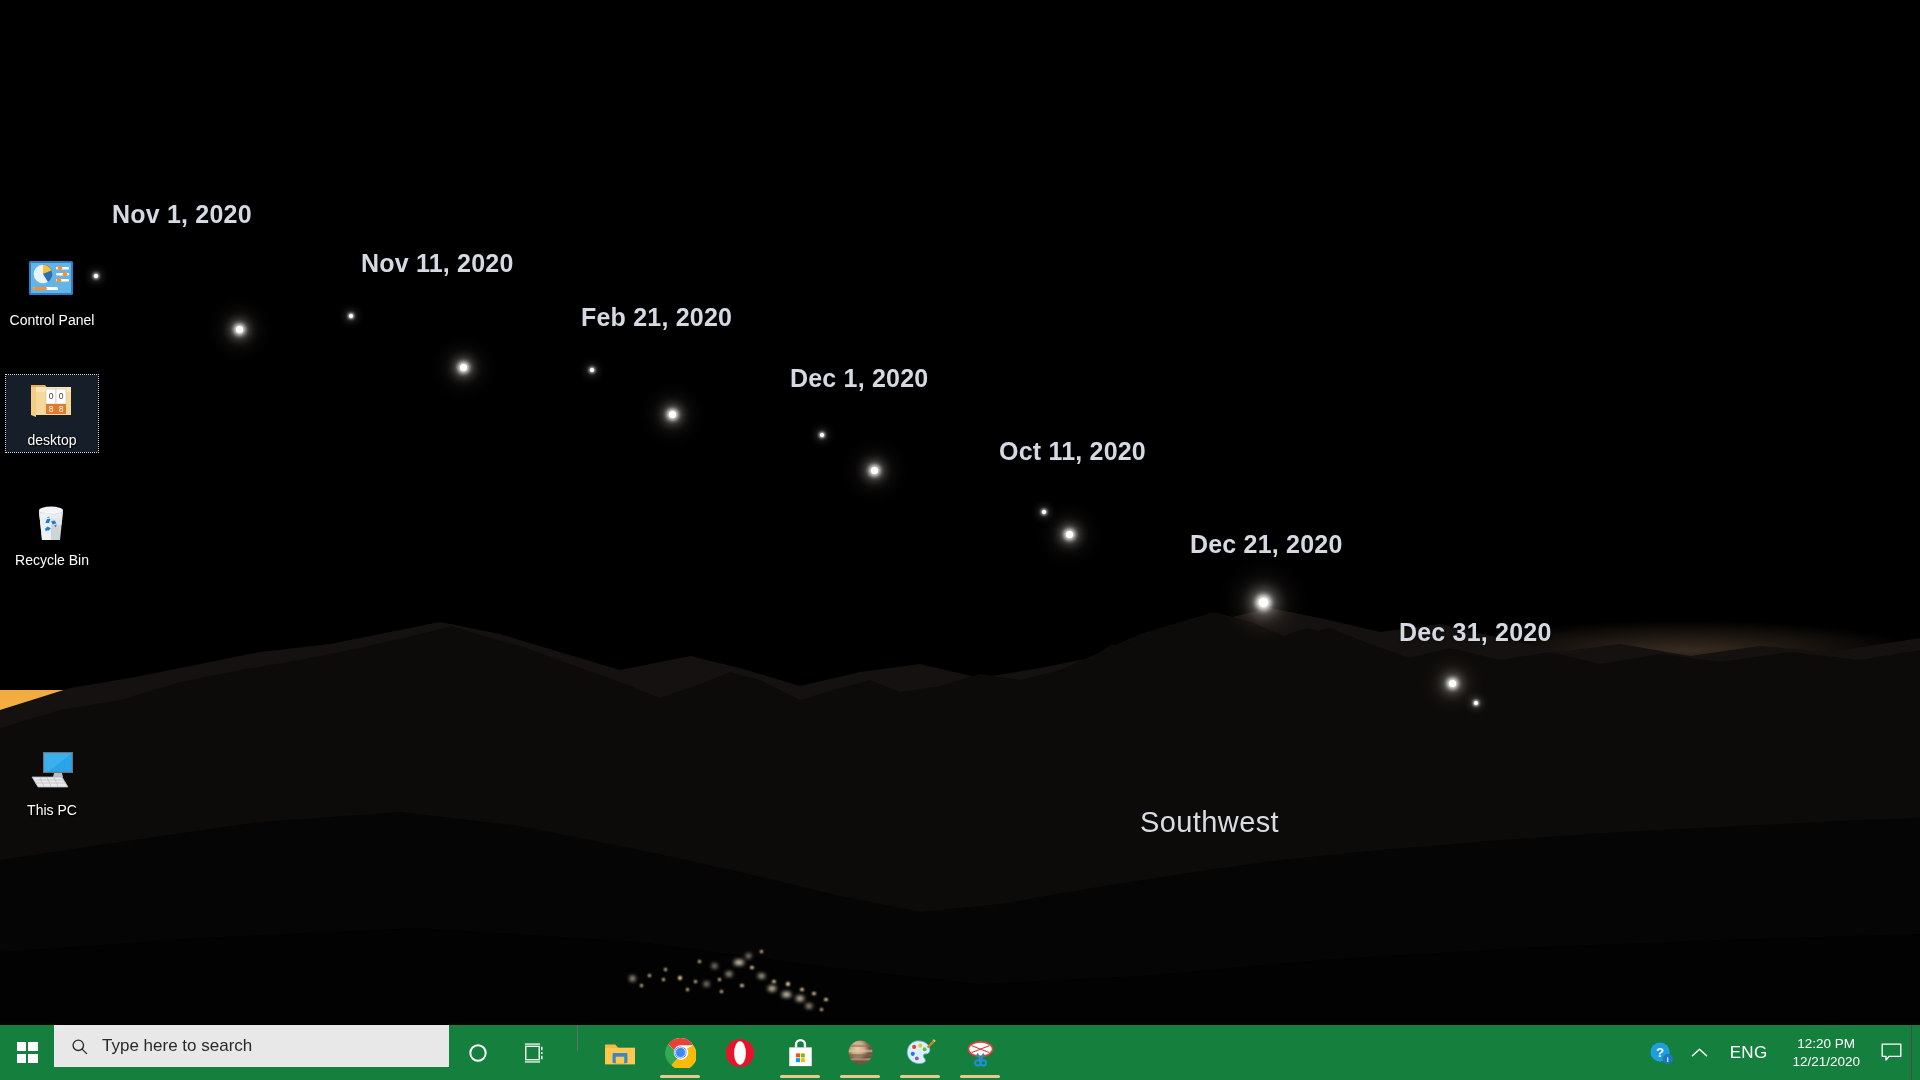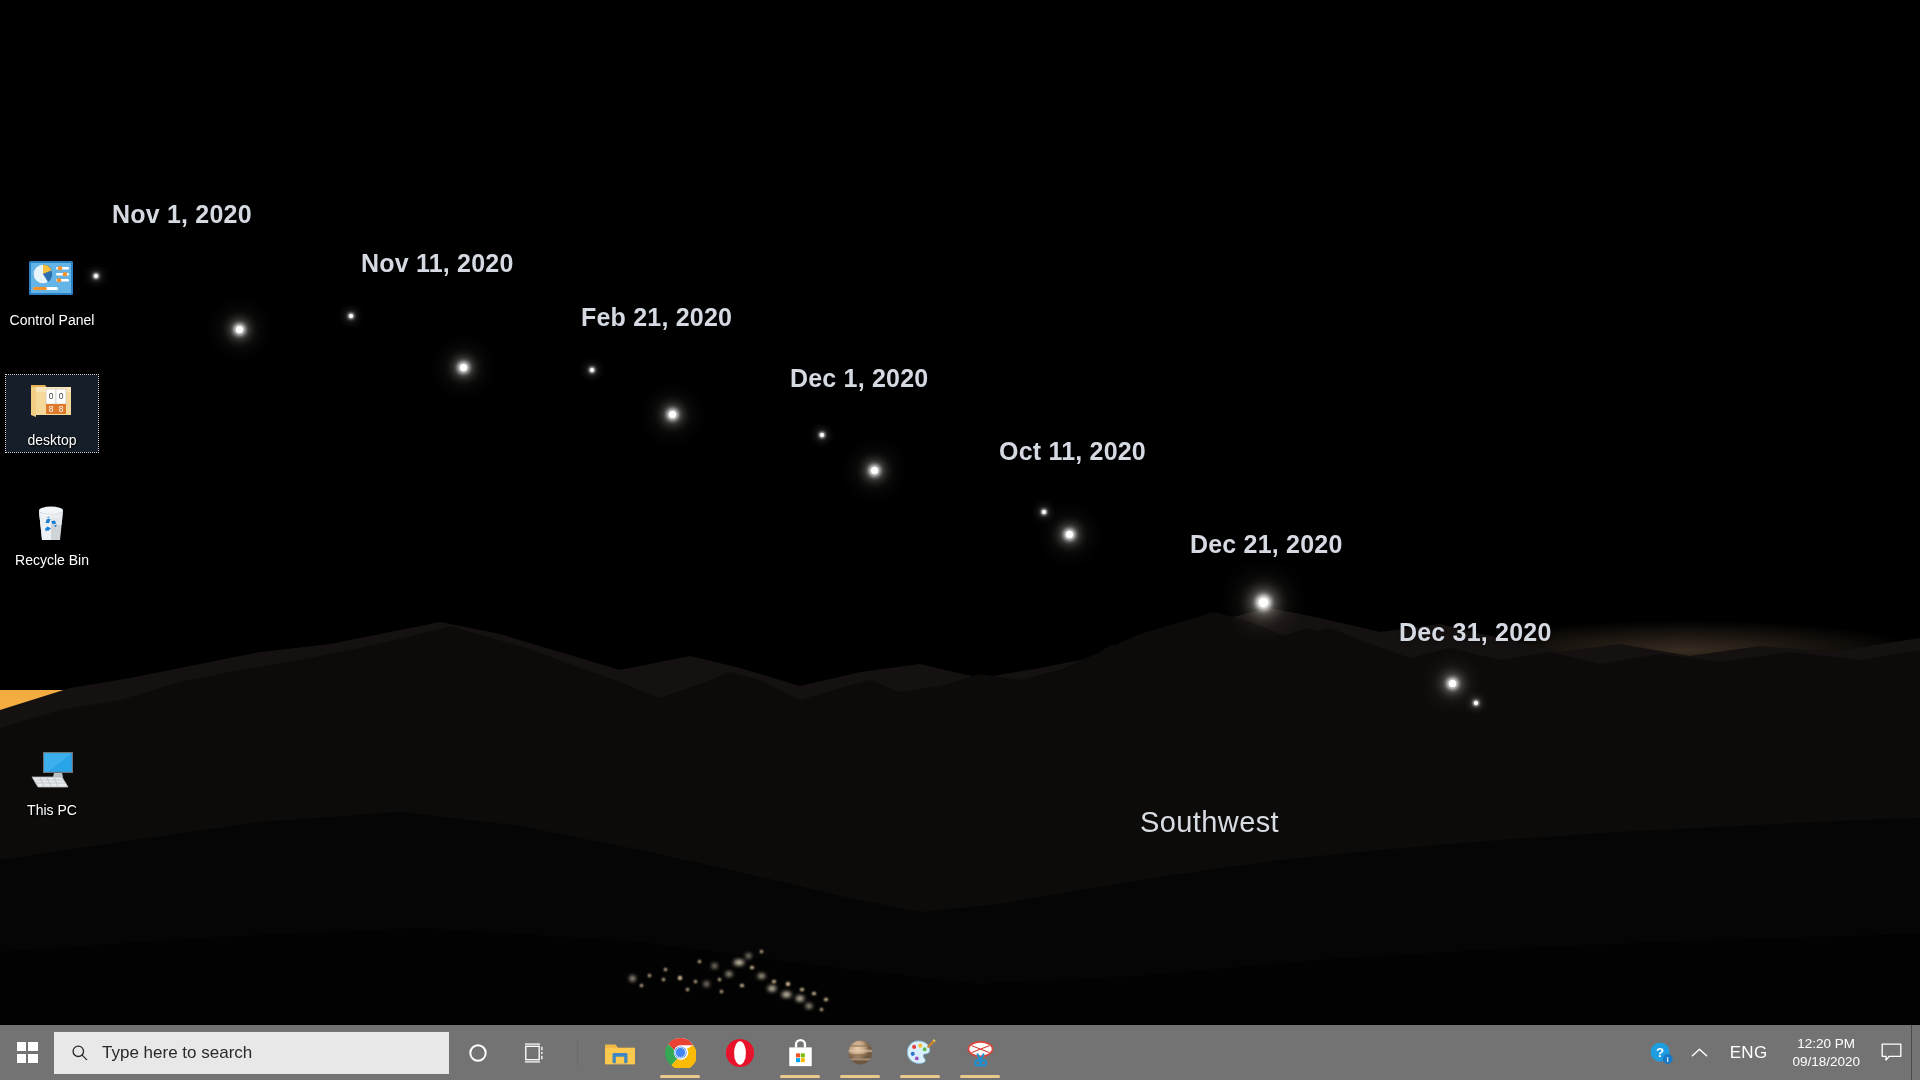--- a/index.html
+++ b/index.html
@@ -121,21 +121,21 @@
     word-break:break-word;
   }
   .desk-icon.selected {
     background:rgba(120,170,230,.18);
     outline:1px dotted rgba(255,255,255,.85);
   }
 
   
   #taskbar {
     position:absolute; left:0; bottom:0; width:1920px; height:55px;
-    background:#737373; display:flex; align-items:center;
+    background:#15803d; display:flex; align-items:flex-start;
   }
   #start-button {
     width:54px; height:55px; display:flex; align-items:center; justify-content:center;
   }
   .win-logo { width:21px; height:21px; display:grid;
     grid-template-columns:1fr 1fr; grid-template-rows:1fr 1fr; gap:2.4px; }
   .win-logo span { background:#fff; display:block; }
 
   #search-box {
     width:395px; height:42px; margin-left:0; background:#e8e8e8;
@@ -494,21 +494,21 @@
           <polyline points="1.5,9 9,2 16.5,9" fill="none" stroke="#ffffff" stroke-width="1.5" stroke-linecap="round" stroke-linejoin="round"></polyline>
         </svg>
       </div>
 
       <div id="lang" class="tray-item">
         <span>ENG</span>
       </div>
 
       <div id="clock">
         <span>12:20 PM</span>
-        <span>09/18/2020</span>
+        <span>12/21/2020</span>
       </div>
 
       <div class="tray-item">
         <svg width="21" height="19" viewBox="0 0 22 20">
           <path d="M1.2,1.2 L20.8,1.2 L20.8,14 L8.6,14 L5.2,18 L5.2,14 L1.2,14 Z" fill="none" stroke="#ffffff" stroke-width="1.4" stroke-linejoin="round"></path>
         </svg>
       </div>
 
       <div id="show-desktop"></div>
     </div>

